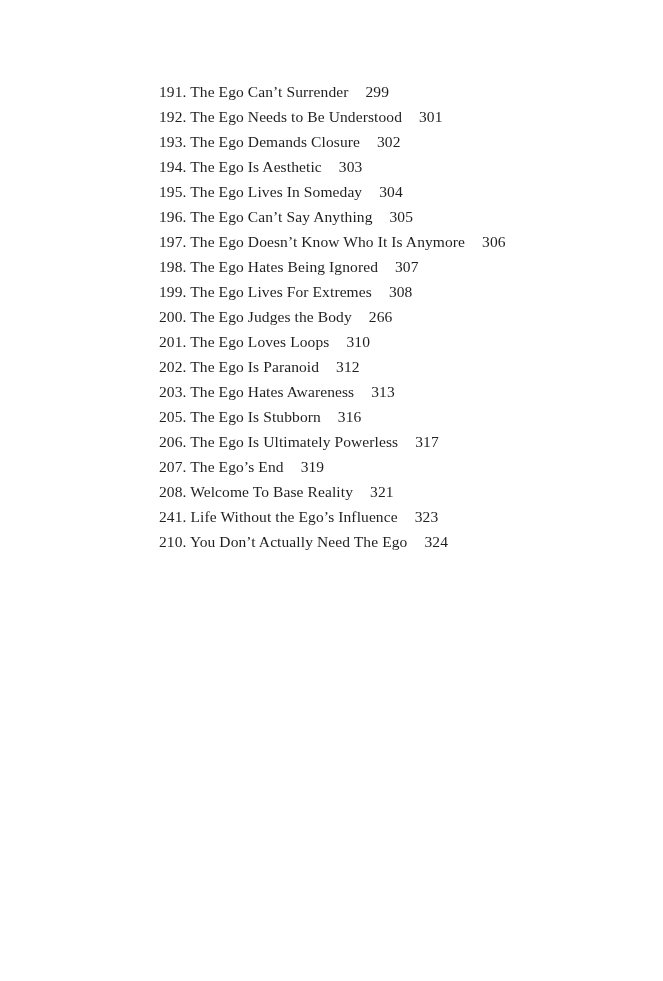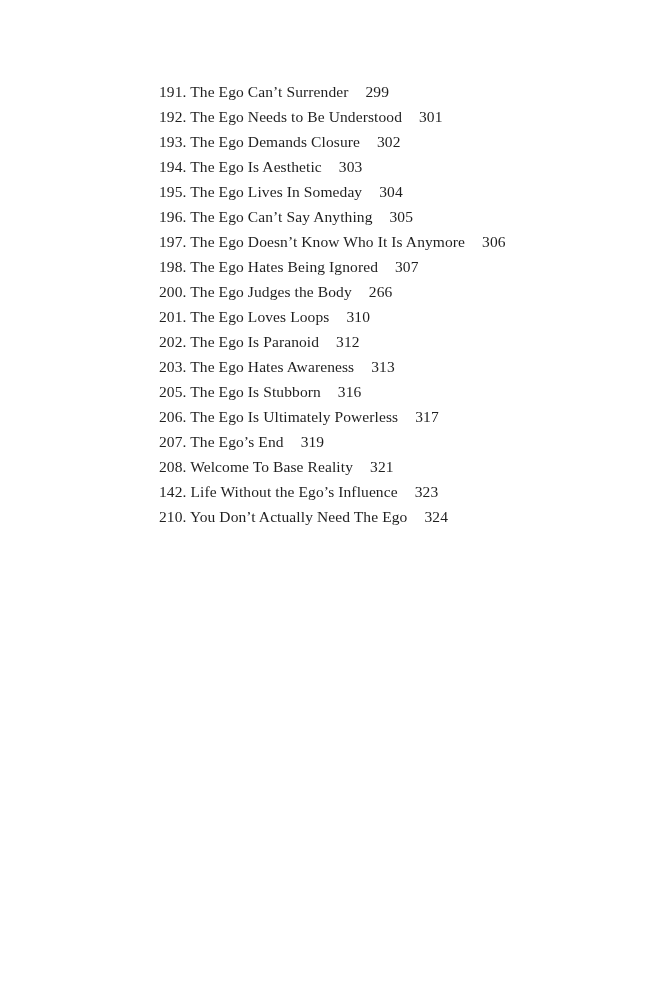--- a/index.html
+++ b/index.html
@@ -71,20 +71,23 @@
   </div>
 
   <div class="toc-entry">
     <span class="entry-text">197. The Ego Doesn’t Know Who It Is Anymore</span><span class="page-num">306</span>
   </div>
 
   <div class="toc-entry">
     <span class="entry-text">198. The Ego Hates Being Ignored</span><span class="page-num">307</span>
   </div>
 
+  <div class="toc-entry">
+    <span class="entry-text">199. The Ego Lives For Extremes</span><span class="page-num">308</span>
+  </div>
 
   <div class="toc-entry">
     <span class="entry-text">200. The Ego Judges the Body</span><span class="page-num">266</span>
   </div>
 
   <div class="toc-entry">
     <span class="entry-text">201. The Ego Loves Loops</span><span class="page-num">310</span>
   </div>
 
   <div class="toc-entry">
@@ -106,20 +109,20 @@
 
   <div class="toc-entry">
     <span class="entry-text">207. The Ego’s End</span><span class="page-num">319</span>
   </div>
 
   <div class="toc-entry">
     <span class="entry-text">208. Welcome To Base Reality</span><span class="page-num">321</span>
   </div>
 
   <div class="toc-entry">
-    <span class="entry-text">142. Life Without the Ego’s Influence</span><span class="page-num">323</span>
+    <span class="entry-text">241. Life Without the Ego’s Influence</span><span class="page-num">323</span>
   </div>
 
   <div class="toc-entry">
     <span class="entry-text">210. You Don’t Actually Need The Ego</span><span class="page-num">324</span>
   </div>
 </div>
 </div>
 
 </body></html>

